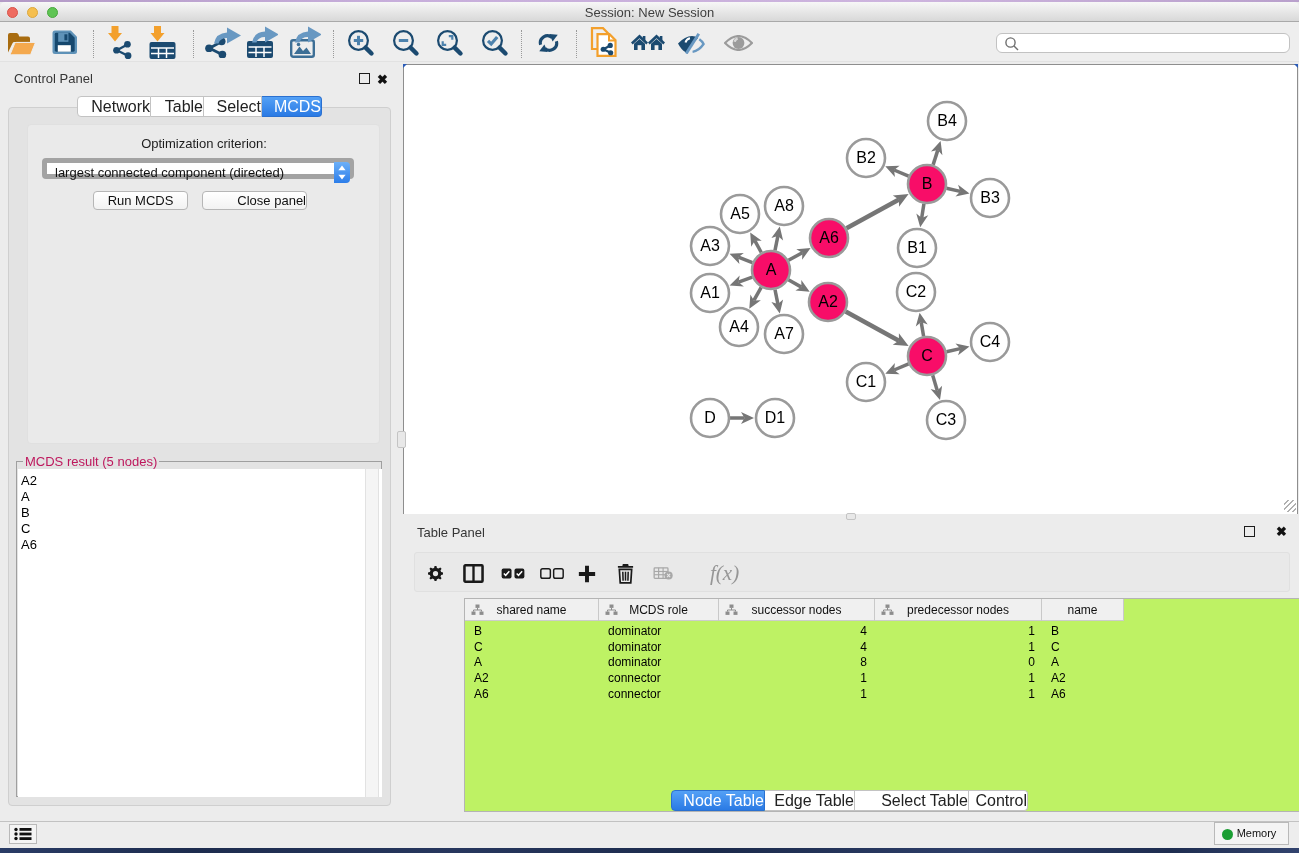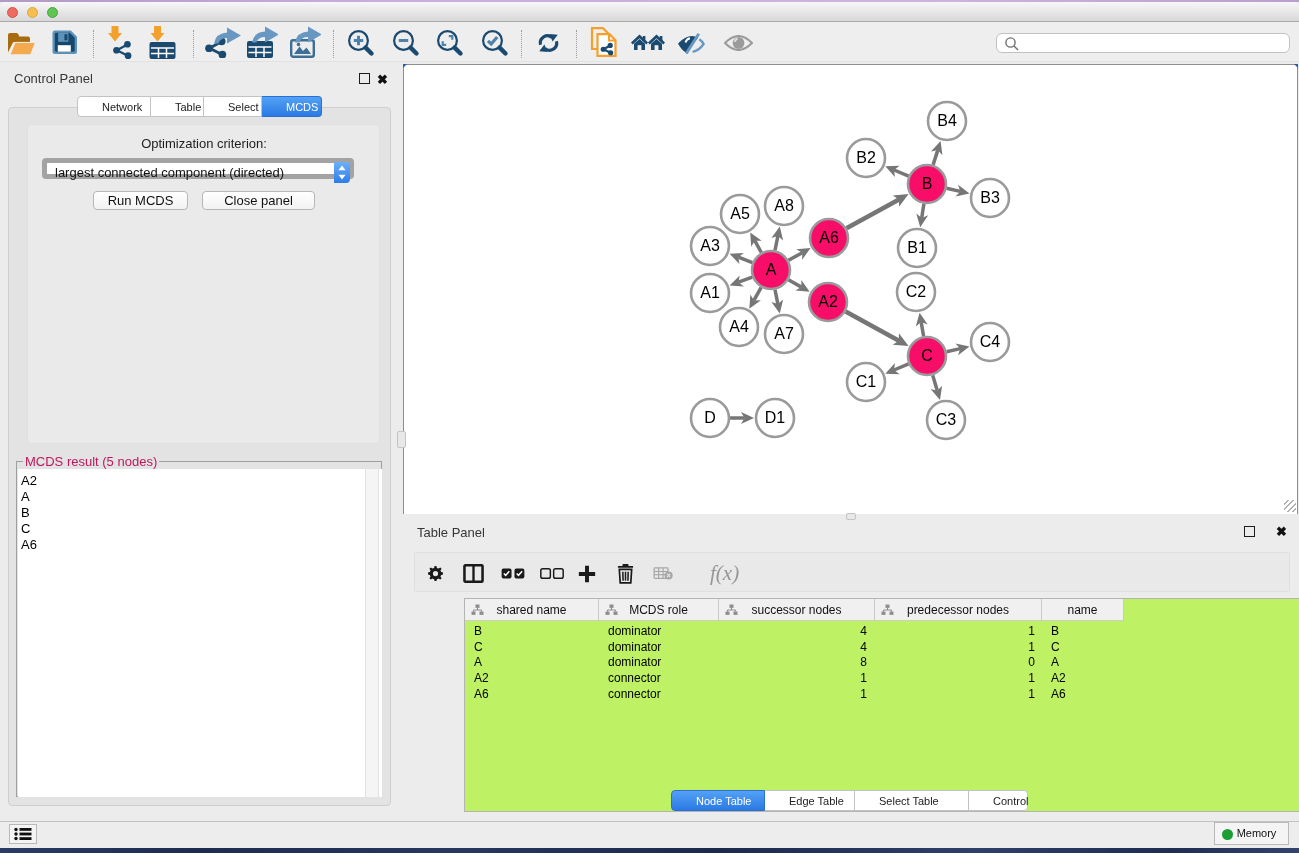--- a/index.html
+++ b/index.html
@@ -19,36 +19,36 @@
 #toolbar { left:0; top:22px; width:1299px; height:40px; background:#eeeeee; border-bottom:1px solid #e2e2e2; }
 .tsep { position:absolute; top:8px; height:28px; width:0; border-left:1px dotted #9a9a9a; }
 .ticon { position:absolute; }
 #searchbox { left:996px; top:11px; width:294px; height:20px; background:#fff; border:1px solid #c2c2c2; border-radius:6px; }
 
 #cp-title { left:14px; top:71px; font-size:13px; color:#363636; }
 .float-btn { width:11px; height:11px; border:1.6px solid #1c1c1c; position:absolute; }
 .close-x { position:absolute; font-size:13px; font-weight:bold; color:#111; }
 #cp-outer { left:8px; top:107px; width:383px; height:699px; background:#e3e3e3; border:1px solid #cfcfcf; border-radius:4px; }
 .tabrow { position:absolute; display:flex; }
-.tab { height:21px; line-height:20px; background:#fff; border:1px solid #c3c3c3; border-left:none; font-size:11px; color:#222; text-align:left;padding-left:24px; }
+.tab { height:21px; line-height:20px; background:#fff; border:1px solid #c3c3c3; border-left:none; font-size:16px; color:#222; text-align:right; }
 .tab.first { border-left:1px solid #c3c3c3; border-radius:4px 0 0 4px; }
 .tab.last { border-radius:0 4px 4px 0; }
 .tab.sel { background:linear-gradient(#54a1f6,#2a7ae4); color:#fff; border-color:#2a70d0; }
 #cp-tabs { left:77px; top:96px; }
 #cp-tabs .tab:nth-child(1){width:74px;}
 #cp-tabs .tab:nth-child(2){width:53px;}
 #cp-tabs .tab:nth-child(3){width:58px;}
 #cp-tabs .tab:nth-child(4){width:60px;}
 #cp-inner { left:27px; top:124px; width:353px; height:320px; background:#eaeaea; border:1px solid #e0e0e0; border-radius:4px; }
 #opt-label { left:28px; top:136px; width:352px; text-align:center; font-size:13px; color:#1d1d1d; }
 #dropdown { left:42px; top:158px; width:312px; height:21px; background:#fff; border:5px solid #a3a3a3; border-radius:4px; font-size:13px; color:#111; line-height:19px; padding-left:8px; }
 #dd-step { position:absolute; right:-1px; top:-1px; width:16px; height:21px; background:linear-gradient(#6cb0f8,#2c7de9); border-radius:0 4px 4px 0; }
 .btn { position:absolute; height:19px; background:linear-gradient(#ffffff,#f2f2f2); border:1px solid #b6b6b6; border-radius:4px; font-size:13px; color:#111; text-align:center; line-height:17px; }
 #btn-run { left:93px; top:191px; width:95px; }
-#btn-close { left:202px; top:191px; width:113px; }
+#btn-close { left:202px; top:191px; width:105px;text-align:right; }
 
 #fieldset { left:16px; top:461px; width:366px; height:336px; border:1px solid #9f9f9f; }
 #fs-legend { position:absolute; left:6px; top:-8px; background:#e3e3e3; font-size:13px; color:#be185d; padding:0 2px; }
 #fs-list { position:absolute; left:1px; top:7px; width:364px; height:328px; background:#fff; font-size:13px; color:#000; padding-top:4px; }
 #fs-list .li { padding-left:3px; height:16px; line-height:16px; }
 #fs-scroll { position:absolute; right:3px; top:0; width:14px; height:100%; background:#f5f5f5; border-left:1px solid #e2e2e2; border-right:1px solid #e2e2e2; }
 
 #netwin { left:403px; top:64px; width:895px; height:450px; background:#fff; border:1px solid #8e8e8e; }
 #split-left { left:397px; top:431px; width:9px; height:17px; background:#e8e8e8; border:1px solid #c4c4c4; border-radius:2px; z-index:5; }
 #split-bottom { left:846px; top:513px; width:10px; height:7px; background:#e8e8e8; border:1px solid #c4c4c4; border-radius:2px; z-index:5; }
@@ -83,20 +83,21 @@
 #mem-dot { position:absolute; left:7px; top:6px; width:11px; height:11px; border-radius:50%; background:#1a9e33; }
 #wall-bottom { left:0; top:848px; width:1299px; height:5px; background:linear-gradient(90deg,#2a3c66,#1d2c4e 15%,#27375e 35%,#1b2a4b 55%,#2e3f6a 75%,#1e2d50 90%,#32436e); }
 </style>
 </head>
 <body>
 <div class="abs" id="wall-top"></div>
 <div class="abs" id="titlebar">
   <div class="tl r"></div>
     <div class="tl y"></div>
     <div class="tl g"></div>
+  <div id="title-text">Session: New Session</div>
 </div>
 <div class="abs" id="toolbar">
   <svg class="ticon" style="left:7px;top:8px" width="30" height="26" viewBox="0 0 30 26">
       <path d="M1 22.5 L1 5 Q1 3 3 3 L9.5 3 Q11 3 11.5 4.5 L12.2 6.5 L21 6.5 Q23 6.5 23 8.5 L23 12 L7.5 12 Q6 12 5.5 13.3 L1 22.5 Z" fill="#a86c10"></path>
 <path d="M7.6 13.6 Q8 12.4 9.3 12.4 L27 12.4 Q28.5 12.4 28 13.6 L24 23.6 Q23.5 24.8 22.2 24.8 L4.3 24.8 Q3.1 24.8 3.5 23.6 Z" fill="#f4a94e" stroke="#eeeeee" stroke-width="1"></path>
     </svg>
 <svg class="ticon" style="left:52px;top:8px" width="26" height="25" viewBox="0 0 26 25">
       <path d="M0.5 3 Q0.5 0.5 3 0.5 L18.8 0.5 L25 6.7 L25 21.5 Q25 24 22.5 24 L3 24 Q0.5 24 0.5 21.5 Z" fill="#5e92b8"></path>
 <path d="M2.8 4.2 Q2.8 2.8 4.2 2.8 L17.8 2.8 L22.7 7.7 L22.7 20.3 Q22.7 21.7 21.3 21.7 L4.2 21.7 Q2.8 21.7 2.8 20.3 Z" fill="#16486e"></path>
 <rect x="6.2" y="2.8" width="10.2" height="9" fill="#5e92b8"></rect>

